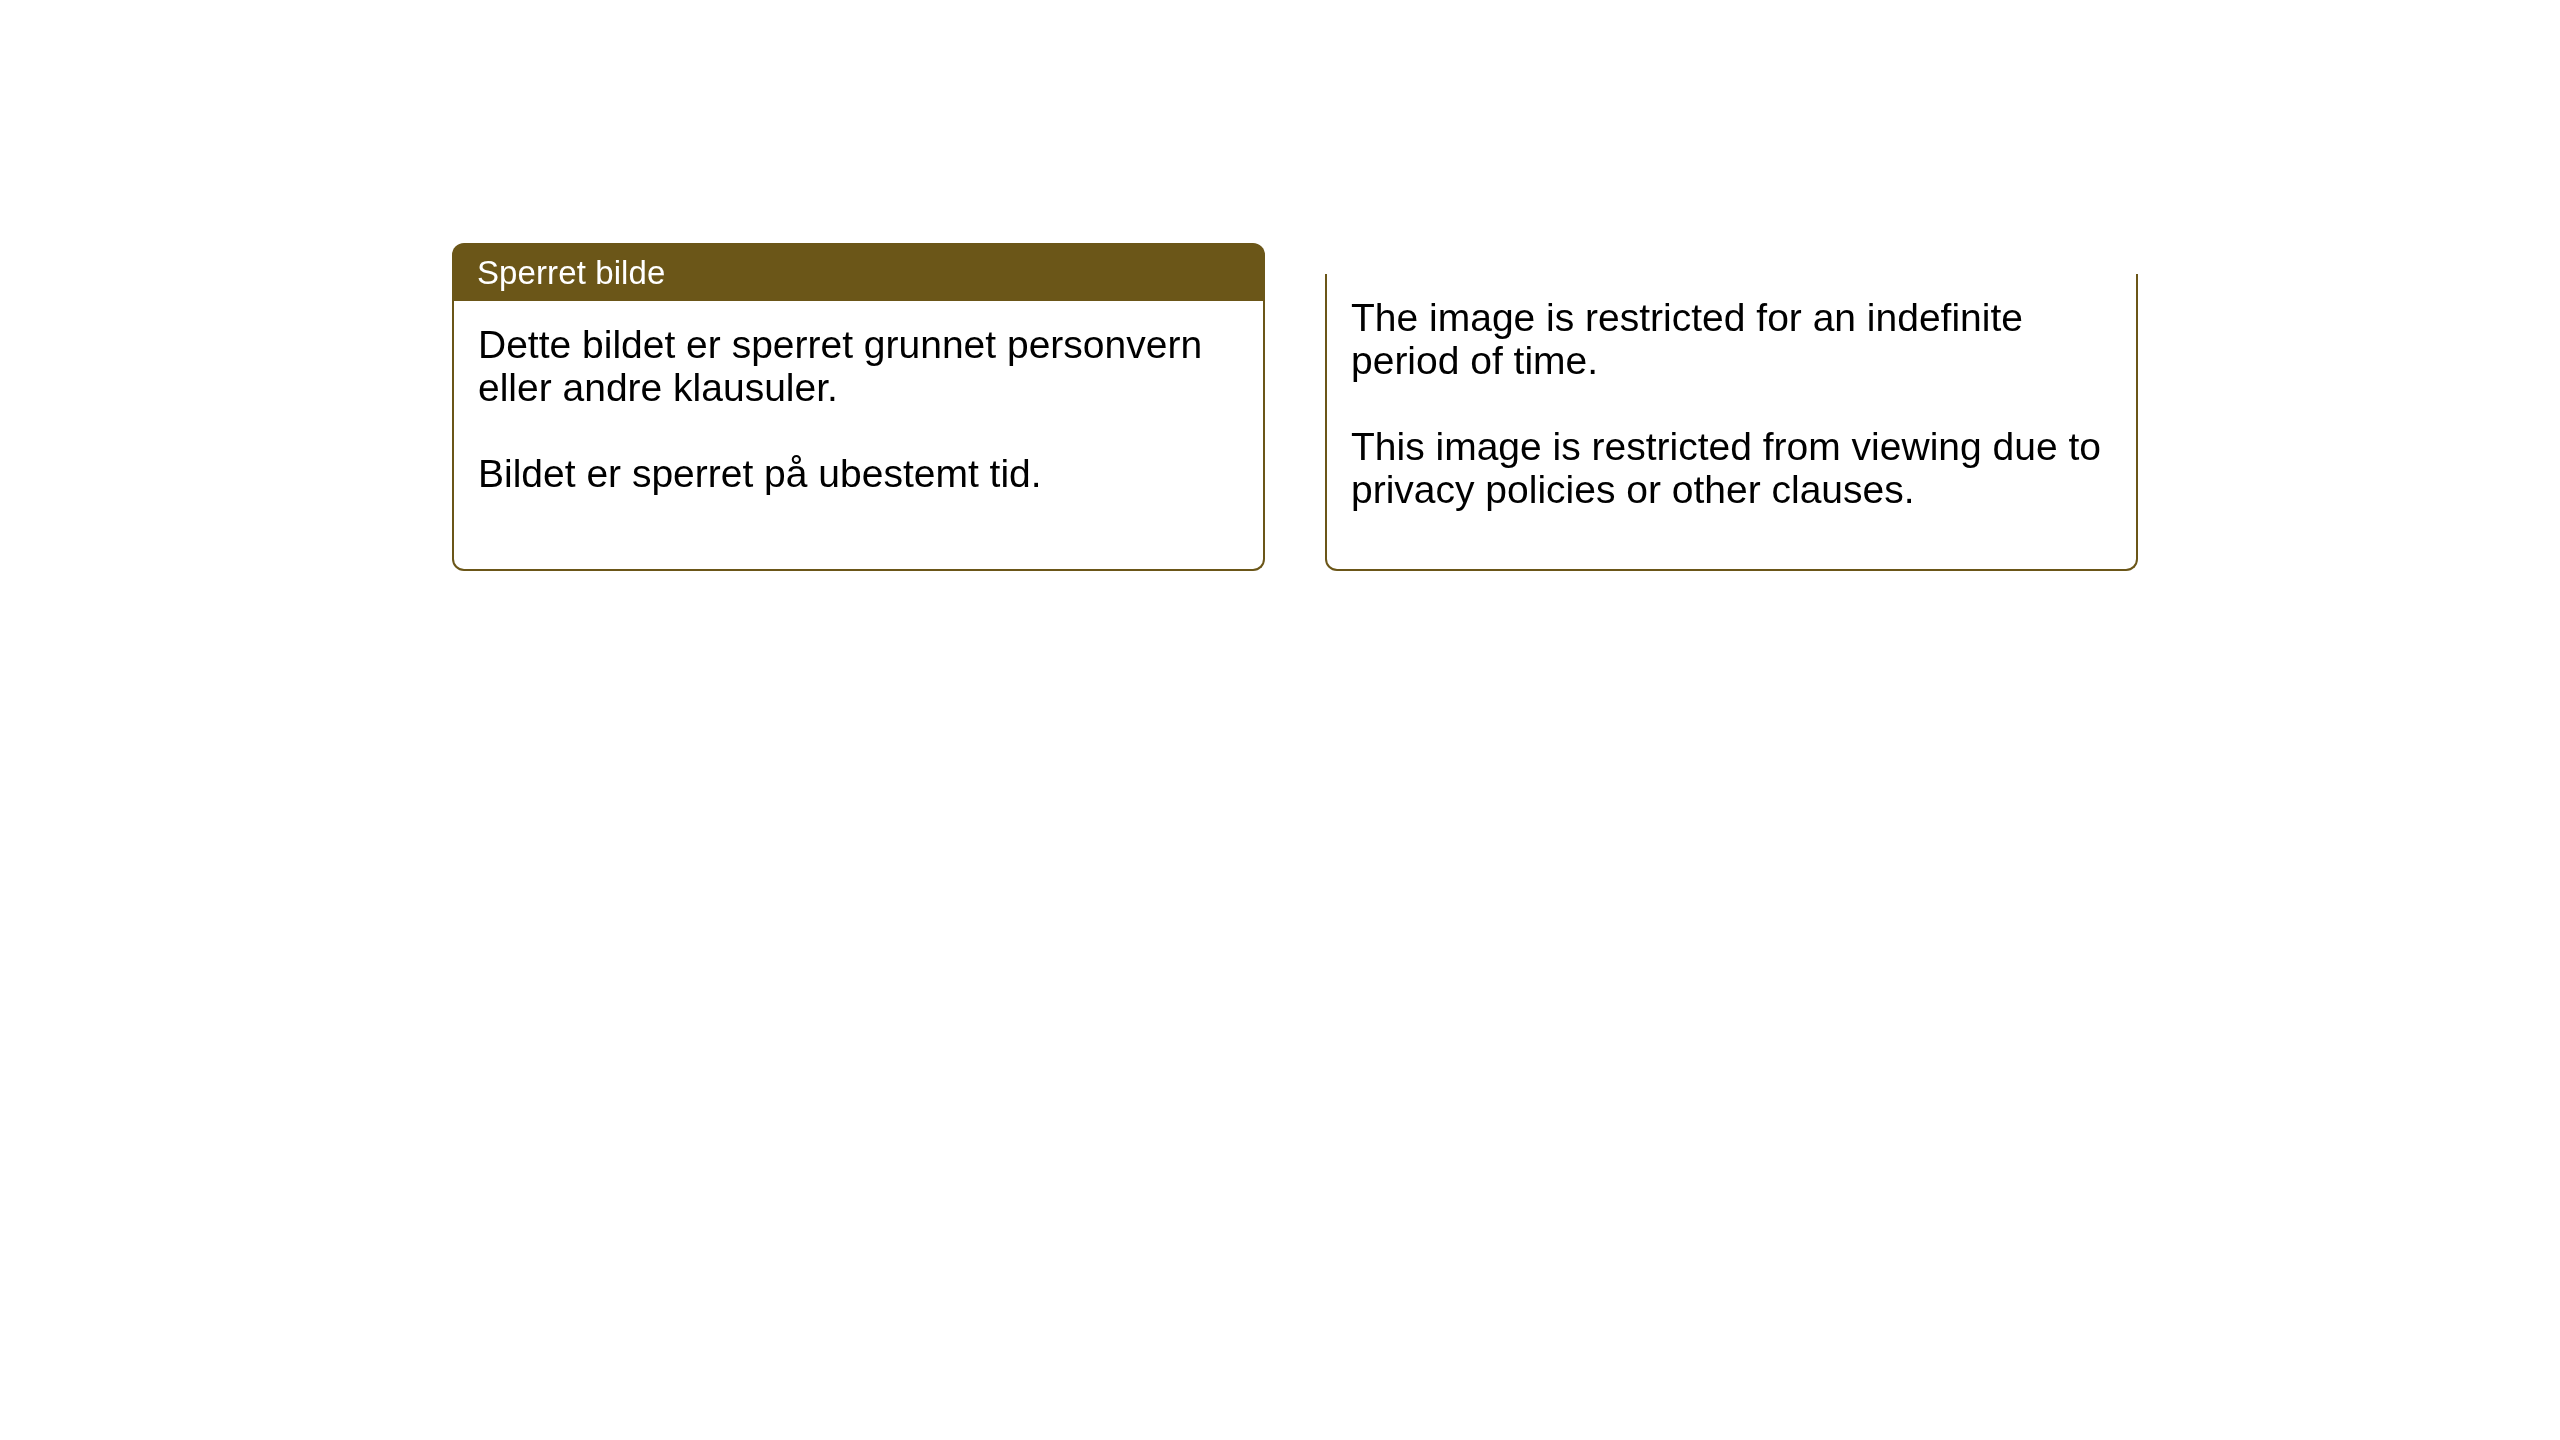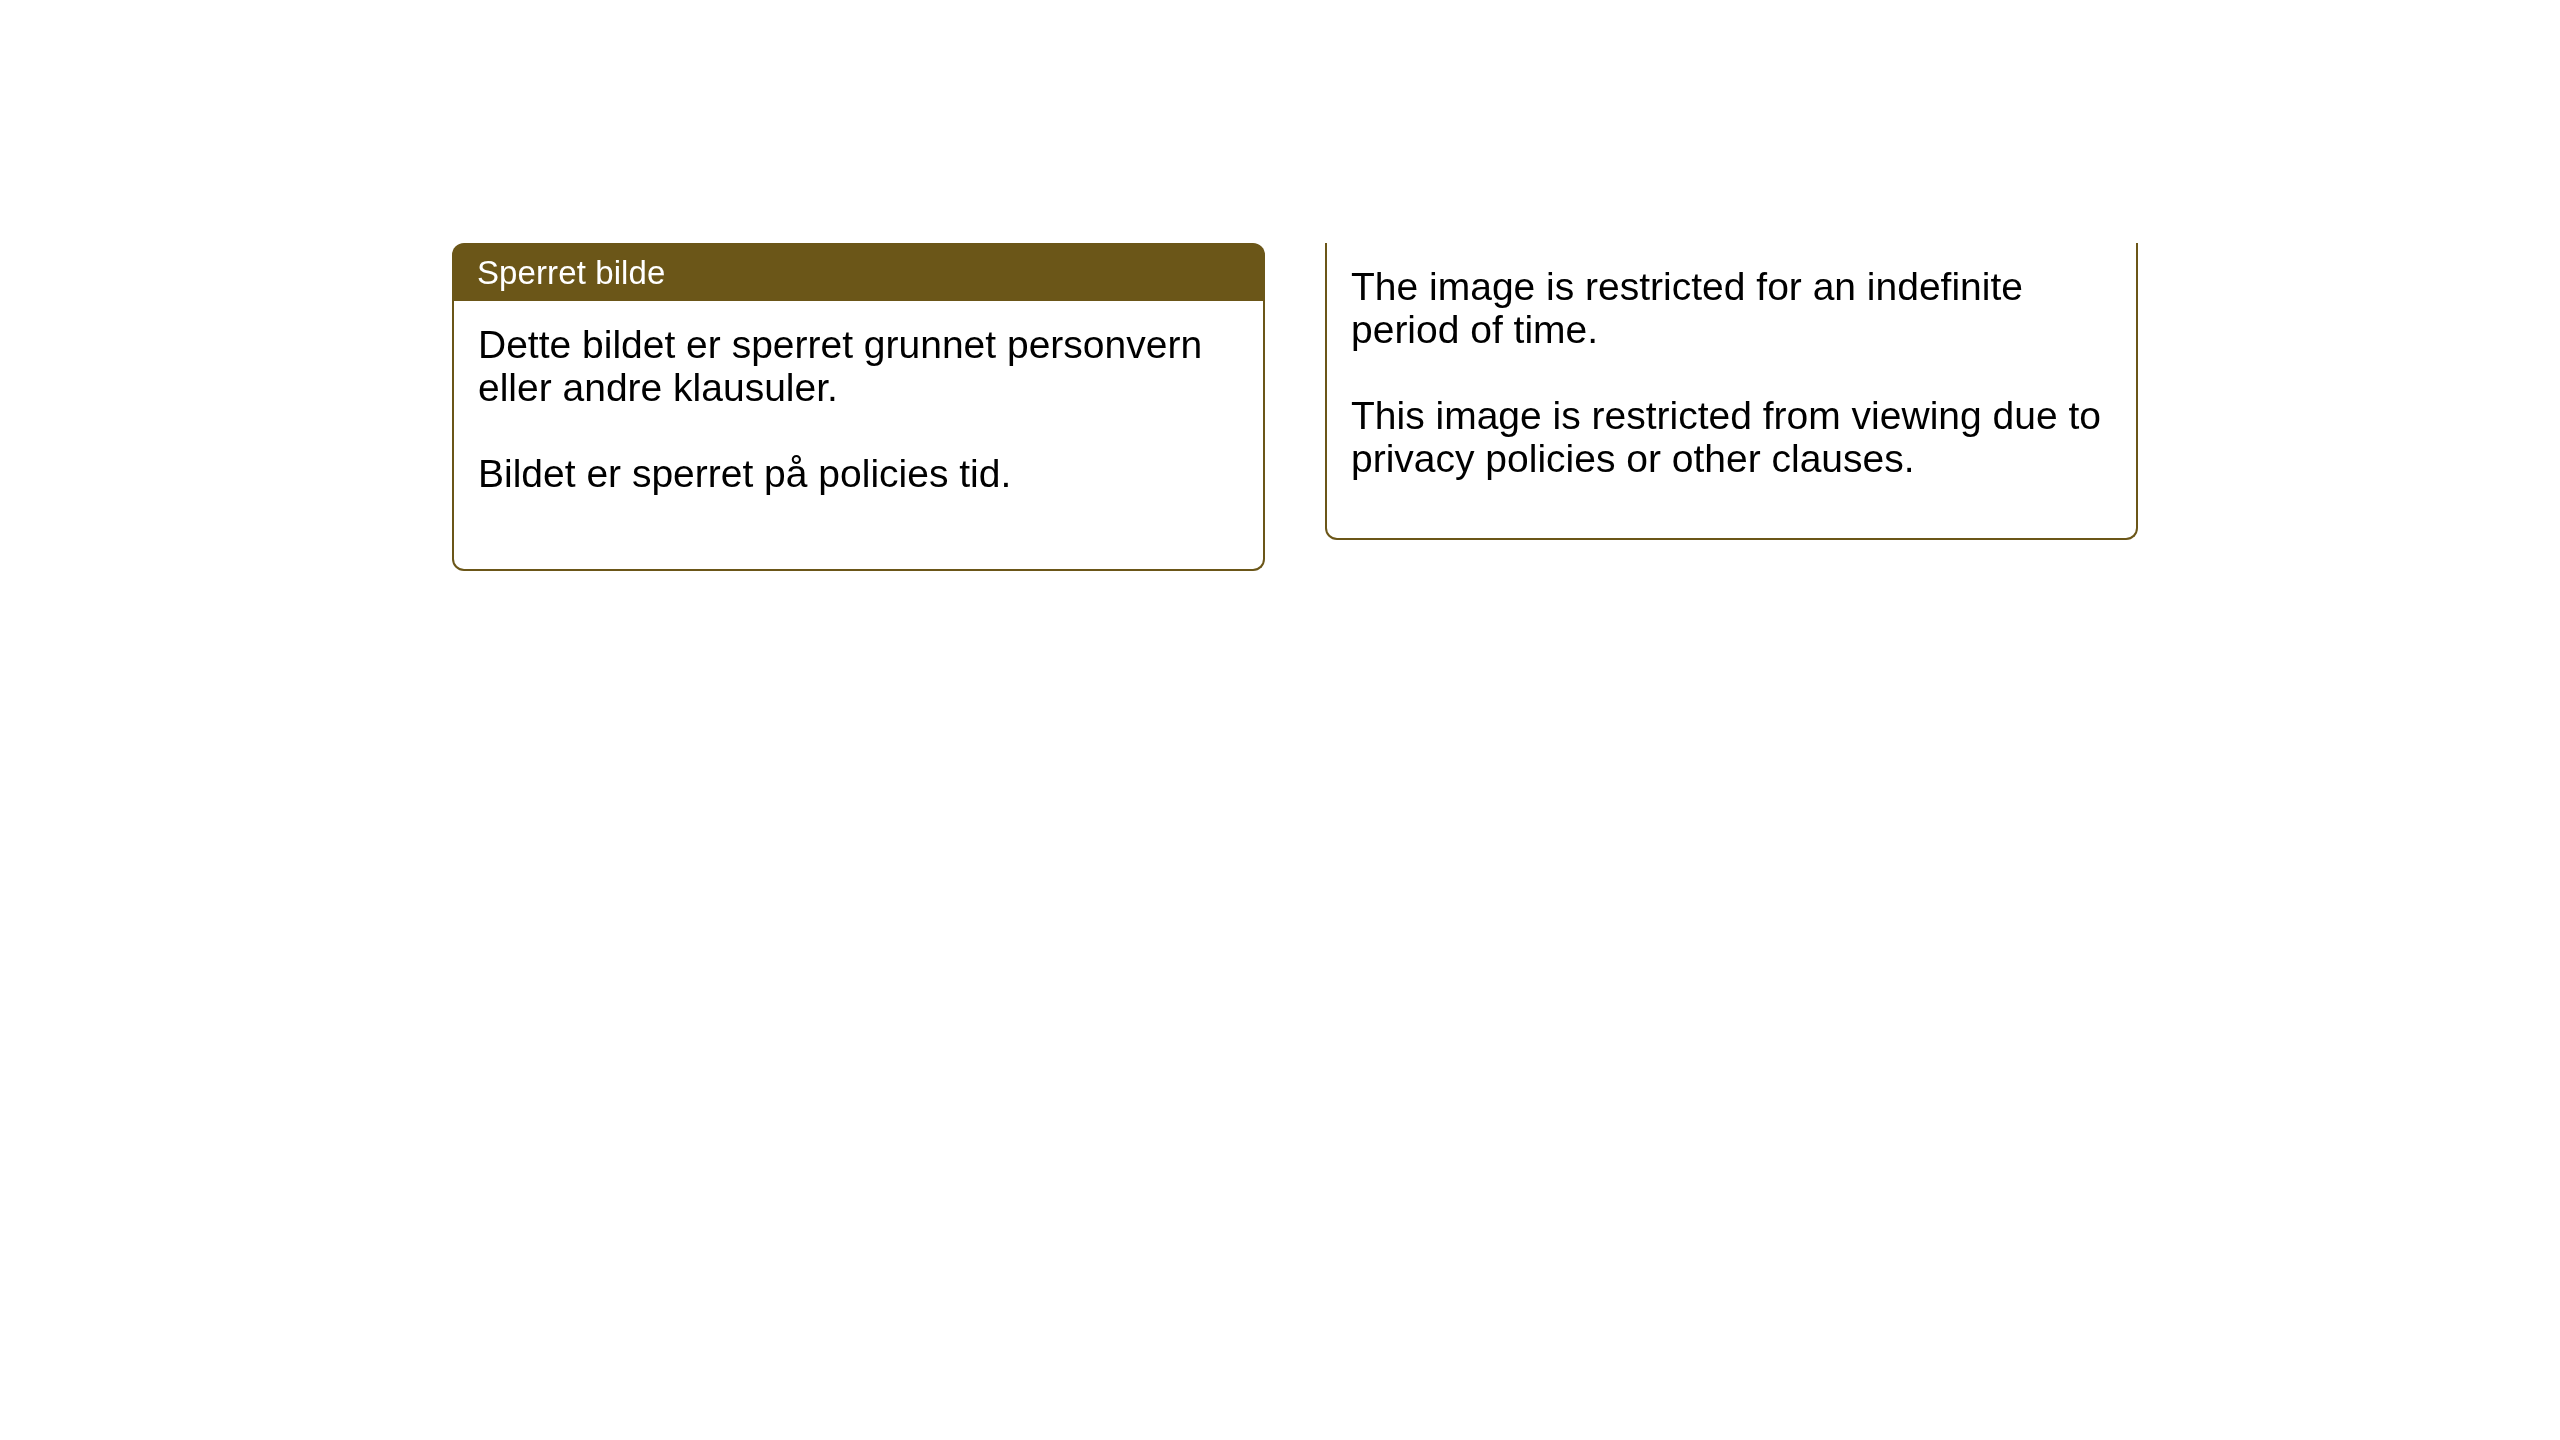--- a/index.html
+++ b/index.html
@@ -16,21 +16,21 @@
     font-family: "Liberation Sans", "DejaVu Sans", sans-serif;
     -webkit-font-smoothing: antialiased;
   }
 
   .cards-row {
     position: absolute;
     left: 452px;
     top: 243px;
     display: flex;
     flex-direction: row;
-    align-items: flex-start;
+    align-items: flex-end;
     gap: 60px;
   }
 
   .notice-card {
     width: 813px;
     box-sizing: border-box;
     background: #ffffff;
     border-radius: 12px;
     display: flex;
     flex-direction: column;
@@ -81,21 +81,21 @@
 <body>
 
 <div class="cards-row">
 
   <div class="notice-card">
     <div class="notice-card__header">
       <div class="notice-card__title">Sperret bilde</div>
     </div>
     <div class="notice-card__body">
       <p class="notice-card__paragraph">Dette bildet er sperret grunnet personvern eller andre klausuler.</p>
-      <p class="notice-card__paragraph">Bildet er sperret på policies tid.</p>
+      <p class="notice-card__paragraph">Bildet er sperret på ubestemt tid.</p>
     </div>
   </div>
 
   <div class="notice-card">
     <div class="notice-card__body">
       <p class="notice-card__paragraph">The image is restricted for an indefinite period of time.</p>
       <p class="notice-card__paragraph">This image is restricted from viewing due to privacy policies or other clauses.</p>
     </div>
   </div>
 

